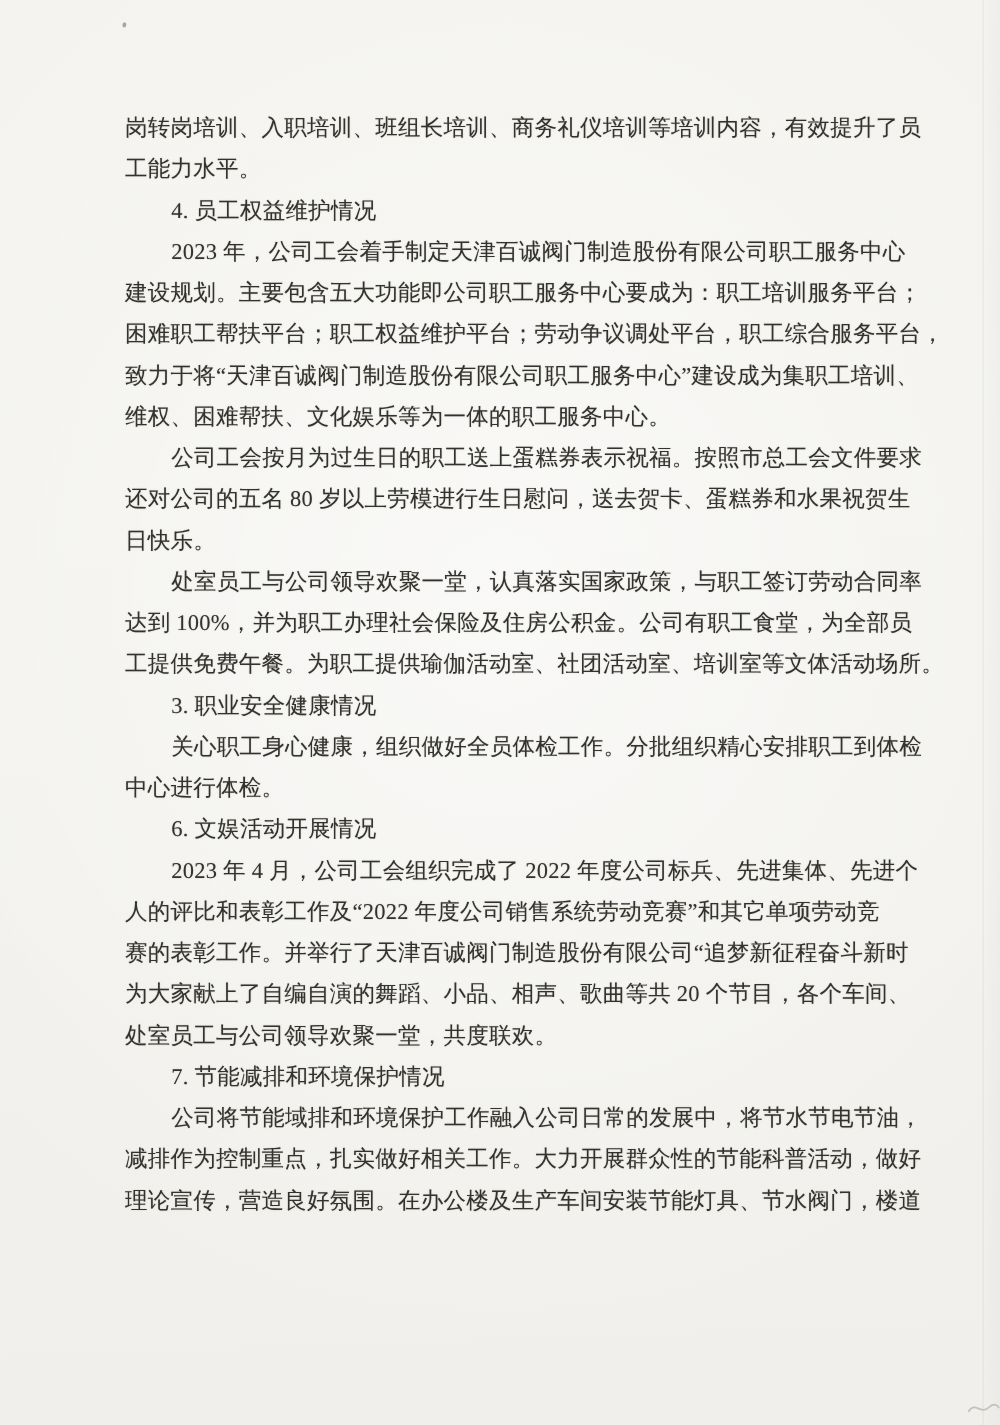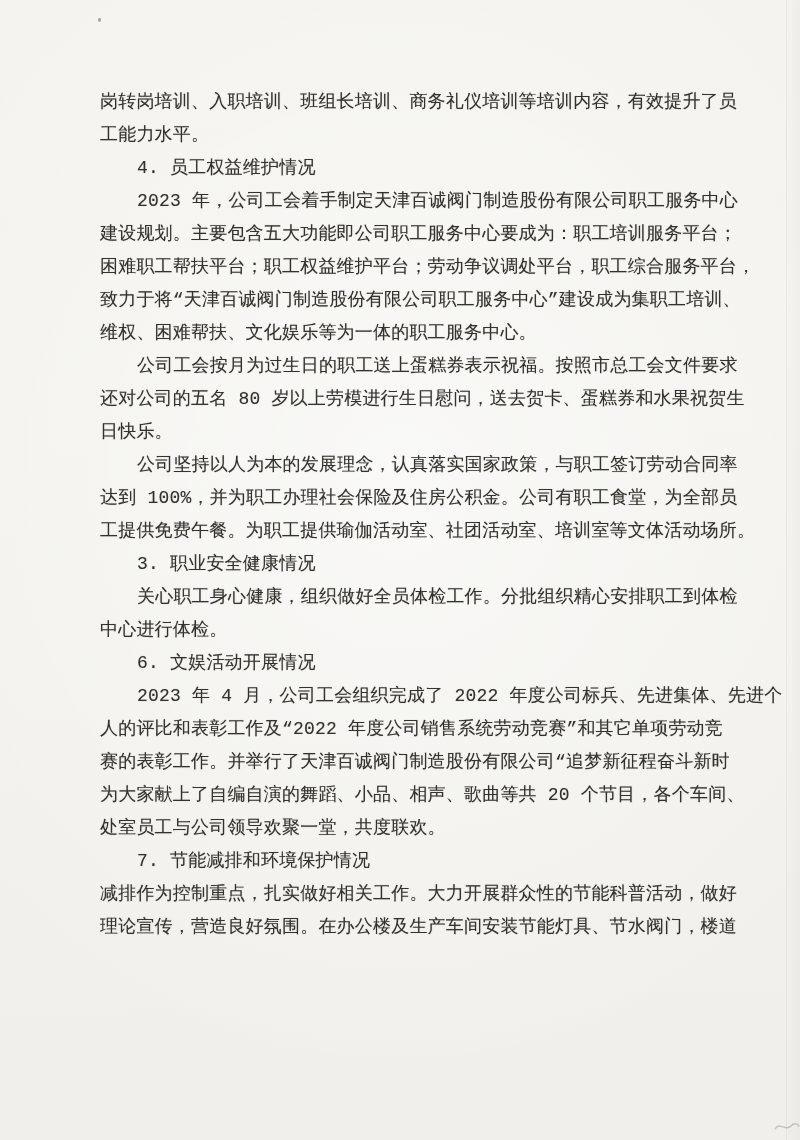--- a/index.html
+++ b/index.html
@@ -11,21 +11,21 @@
     position: relative;
     width: 800px;
     height: 1140px;
     margin: 0 auto;
     overflow: hidden;
     background:
       radial-gradient(ellipse 120% 90% at 50% 42%,
         rgba(255,255,255,0.55) 0%,
         rgba(255,255,255,0.0) 60%),
       linear-gradient(178deg, #f4f3ef 0%, #f2f1ed 55%, #f0efeb 100%);
-    font-family: Liberation Mono, monospace;
+    font-family: Liberation Serif, serif;
   }
   .text-block {
     position: absolute;
     left: 100px;
     top: 86px;
     width: 648px;
   }
   .line {
     height: 33px;
     line-height: 33px;
@@ -86,33 +86,34 @@
       <div class="line">工能力水平。</div>
       <div class="line indent">4. 员工权益维护情况</div>
       <div class="line indent">2023 年，公司工会着手制定天津百诚阀门制造股份有限公司职工服务中心</div>
       <div class="line">建设规划。主要包含五大功能即公司职工服务中心要成为：职工培训服务平台；</div>
       <div class="line">困难职工帮扶平台；职工权益维护平台；劳动争议调处平台，职工综合服务平台，</div>
       <div class="line">致力于将“天津百诚阀门制造股份有限公司职工服务中心”建设成为集职工培训、</div>
       <div class="line">维权、困难帮扶、文化娱乐等为一体的职工服务中心。</div>
       <div class="line indent">公司工会按月为过生日的职工送上蛋糕券表示祝福。按照市总工会文件要求</div>
       <div class="line">还对公司的五名 80 岁以上劳模进行生日慰问，送去贺卡、蛋糕券和水果祝贺生</div>
       <div class="line">日快乐。</div>
-      <div class="line indent">公司坚持以人为本的发展理念，认真落实国家政策，与职工签订劳动合同率</div>
+      <div class="line indent">处室员工与公司领导欢聚一堂，认真落实国家政策，与职工签订劳动合同率</div>
       <div class="line">达到 100%，并为职工办理社会保险及住房公积金。公司有职工食堂，为全部员</div>
       <div class="line">工提供免费午餐。为职工提供瑜伽活动室、社团活动室、培训室等文体活动场所。</div>
       <div class="line indent">3. 职业安全健康情况</div>
       <div class="line indent">关心职工身心健康，组织做好全员体检工作。分批组织精心安排职工到体检</div>
       <div class="line">中心进行体检。</div>
       <div class="line indent">6. 文娱活动开展情况</div>
       <div class="line indent">2023 年 4 月，公司工会组织完成了 2022 年度公司标兵、先进集体、先进个</div>
       <div class="line">人的评比和表彰工作及“2022 年度公司销售系统劳动竞赛”和其它单项劳动竞</div>
       <div class="line">赛的表彰工作。并举行了天津百诚阀门制造股份有限公司“追梦新征程奋斗新时</div>
       <div class="line">为大家献上了自编自演的舞蹈、小品、相声、歌曲等共 20 个节目，各个车间、</div>
       <div class="line">处室员工与公司领导欢聚一堂，共度联欢。</div>
       <div class="line indent">7. 节能减排和环境保护情况</div>
+      <div class="line indent">公司将节能域排和环境保护工作融入公司日常的发展中，将节水节电节油，</div>
       <div class="line">减排作为控制重点，扎实做好相关工作。大力开展群众性的节能科普活动，做好</div>
       <div class="line">理论宣传，营造良好氛围。在办公楼及生产车间安装节能灯具、节水阀门，楼道</div>
     </div>
 
   <svg class="corner-mark" width="26" height="16" viewBox="0 0 26 16">
     <path d="M1,11 C6,3 11,14 17,8 C20,5 23,5 25,8" fill="none" stroke="#b9b7b1" stroke-width="1.4" stroke-linecap="round"></path>
   </svg>
 </div>
 
 </body></html>

